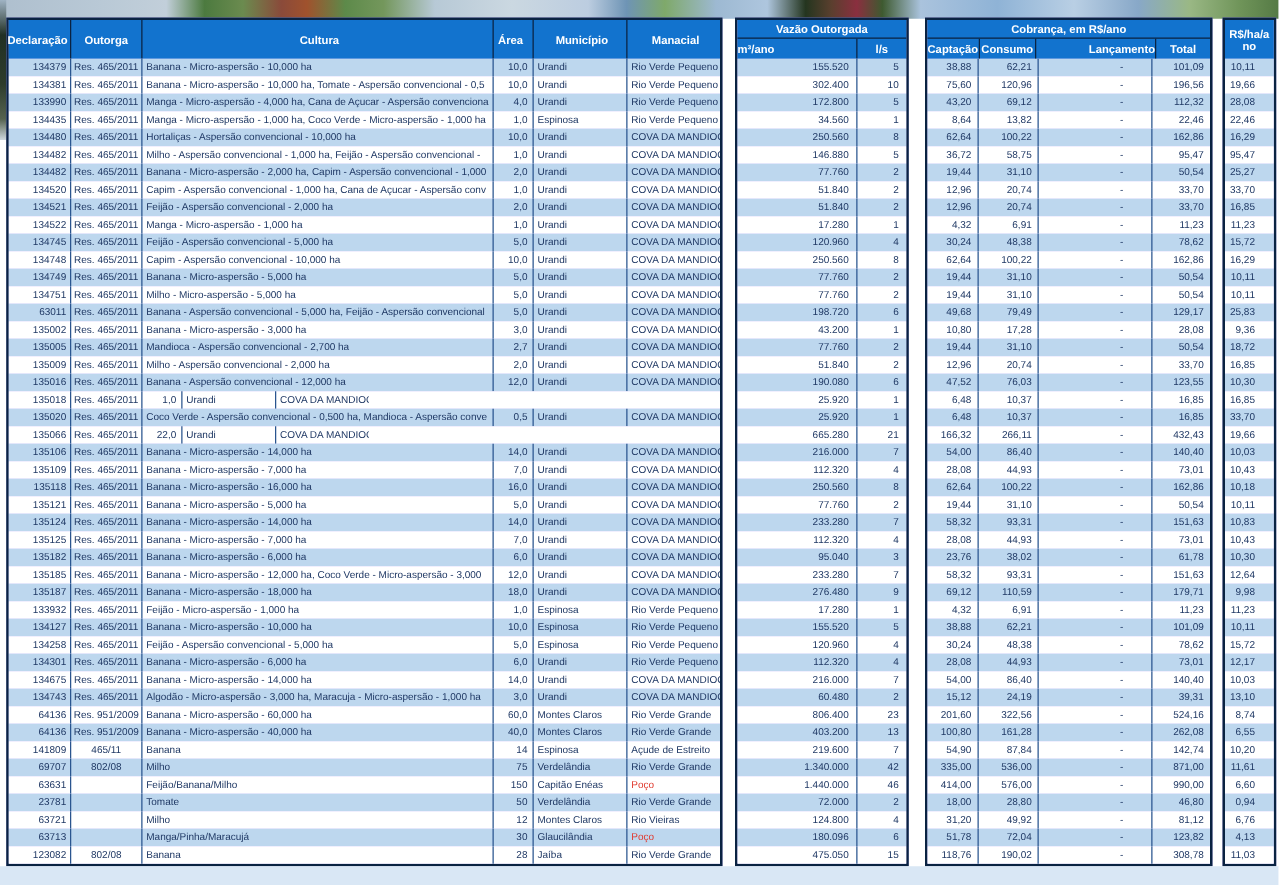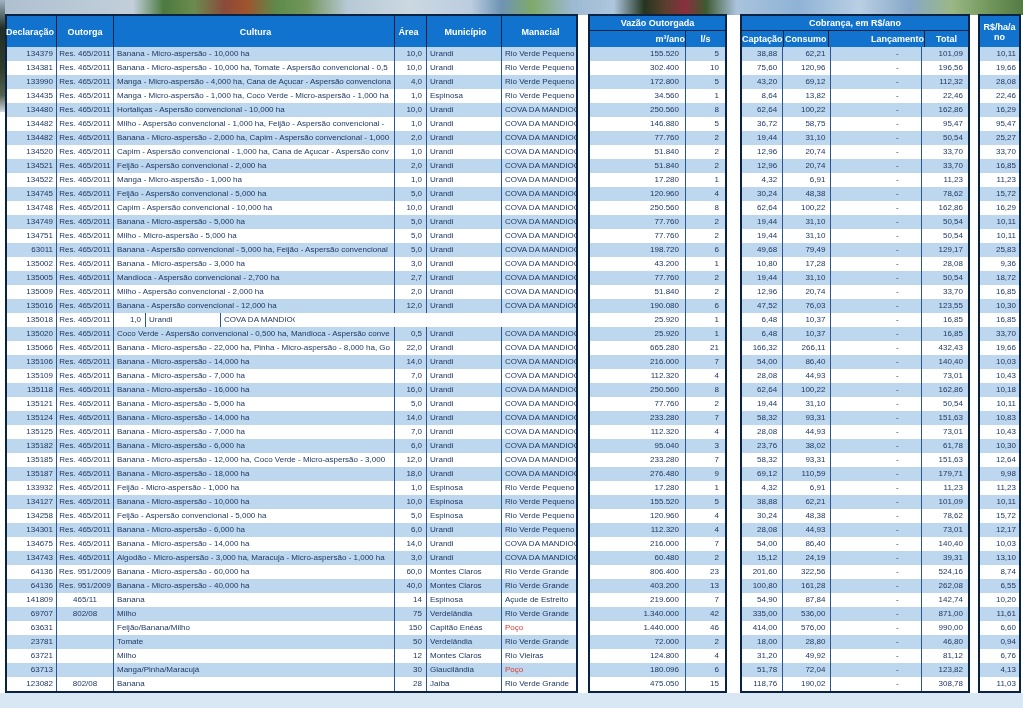--- a/index.html
+++ b/index.html
@@ -59,21 +59,21 @@
   .c-cult{width:281px;text-align:left;padding-left:3px;}
   .c-area{width:32px;text-align:right;padding-right:4px;}
   .c-mun {width:75px;text-align:left;padding-left:3px;}
   .c-man {width:74px;text-align:left;padding-left:3px;}
   .c-m3  {width:96px;text-align:right;padding-right:6px;}
   .c-ls  {width:39px;text-align:right;padding-right:6px;}
   .c-capt{width:50px;text-align:right;padding-right:5px;}
   .c-cons{width:59px;text-align:right;padding-right:5px;}
   .c-lanc{width:61px;text-align:center;margin-left:42px;}
   .c-tot {width:56px;text-align:right;padding-right:5px;}
-  .c-rsha{width:39px;text-align:right;padding-right:3px;}
+  .c-rsha{width:39px;text-align:right;padding-right:15px;}
 </style>
 </head>
 <body>
 
 <div class="screen">
   <div class="photo"></div>
   <div class="left-edge"></div>
 
   <div class="grp grp-a">
     <div class="hdr hdr-merged">
@@ -248,21 +248,20 @@
           <div class="cell c-decl">135020</div>
           <div class="cell c-out">Res. 465/2011</div>
           <div class="cell c-cult">Coco Verde - Aspersão convencional - 0,500 ha, Mandioca - Aspersão conve</div>
           <div class="cell c-area">0,5</div>
           <div class="cell c-mun">Urandi</div>
           <div class="cell c-man">COVA DA MANDIOCA</div>
         </div>
         <div class="row even">
           <div class="cell c-decl">135066</div>
           <div class="cell c-out">Res. 465/2011</div>
-          <div class="cell c-cult">Banana - Micro-aspersão - 22,000 ha, Pinha - Micro-aspersão - 8,000 ha, Go</div>
           <div class="cell c-area">22,0</div>
           <div class="cell c-mun">Urandi</div>
           <div class="cell c-man">COVA DA MANDIOCA</div>
         </div>
         <div class="row odd">
           <div class="cell c-decl">135106</div>
           <div class="cell c-out">Res. 465/2011</div>
           <div class="cell c-cult">Banana - Micro-aspersão - 14,000 ha</div>
           <div class="cell c-area">14,0</div>
           <div class="cell c-mun">Urandi</div>
@@ -452,21 +451,21 @@
           <div class="cell c-mun">Jaíba</div>
           <div class="cell c-man">Rio Verde Grande</div>
         </div>
       </div>
   </div>
 
   <div class="grp grp-b">
     <div class="hdr">
       <div class="hdr-band">Vazão Outorgada</div>
       <div class="hdr-sub">
-        <div class="hc c-m3" style="text-align:right;padding-right:0;">m³/ano</div>
+        <div class="hc c-m3" style="text-align:left;padding-right:0;">m³/ano</div>
         <div class="hc c-ls" style="text-align:center;padding-right:0;">l/s</div>
       </div>
     </div>
     <div class="rows" id="rows-b">
         <div class="row odd">
           <div class="cell c-m3">155.520</div>
           <div class="cell c-ls">5</div>
         </div>
         <div class="row even">
           <div class="cell c-m3">302.400</div>

